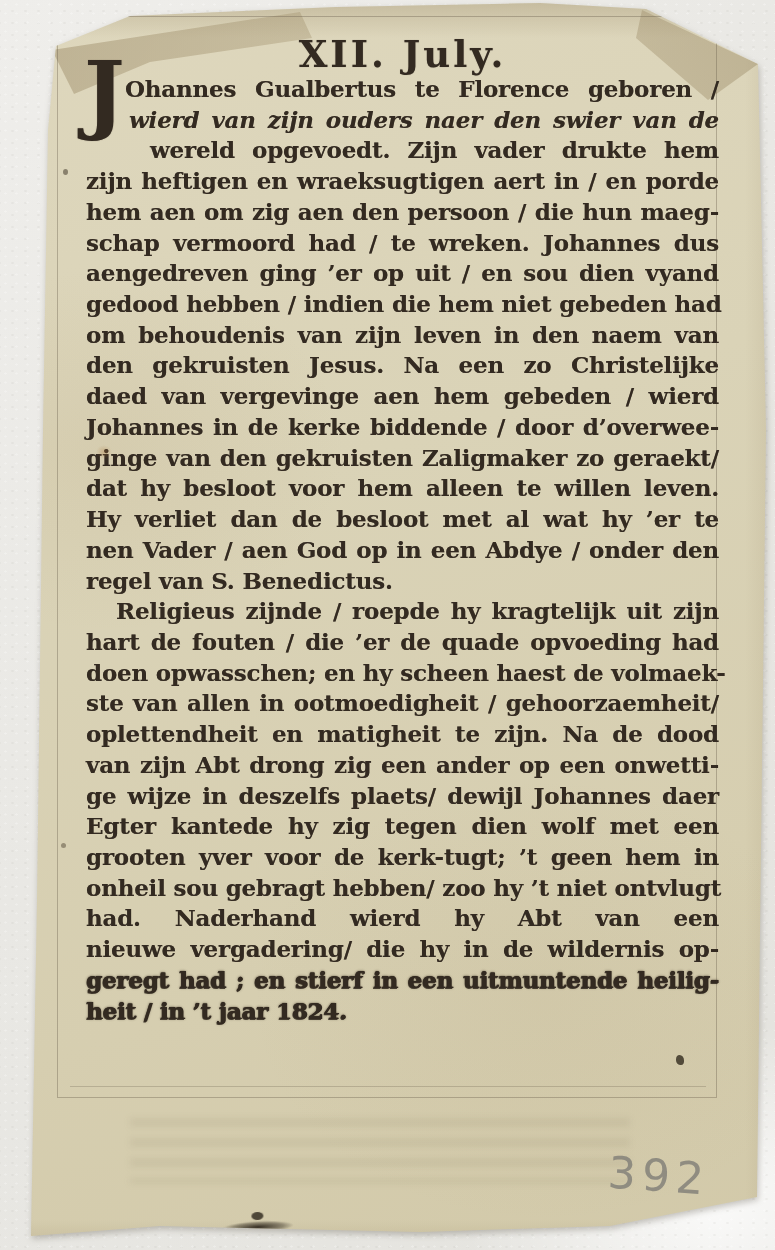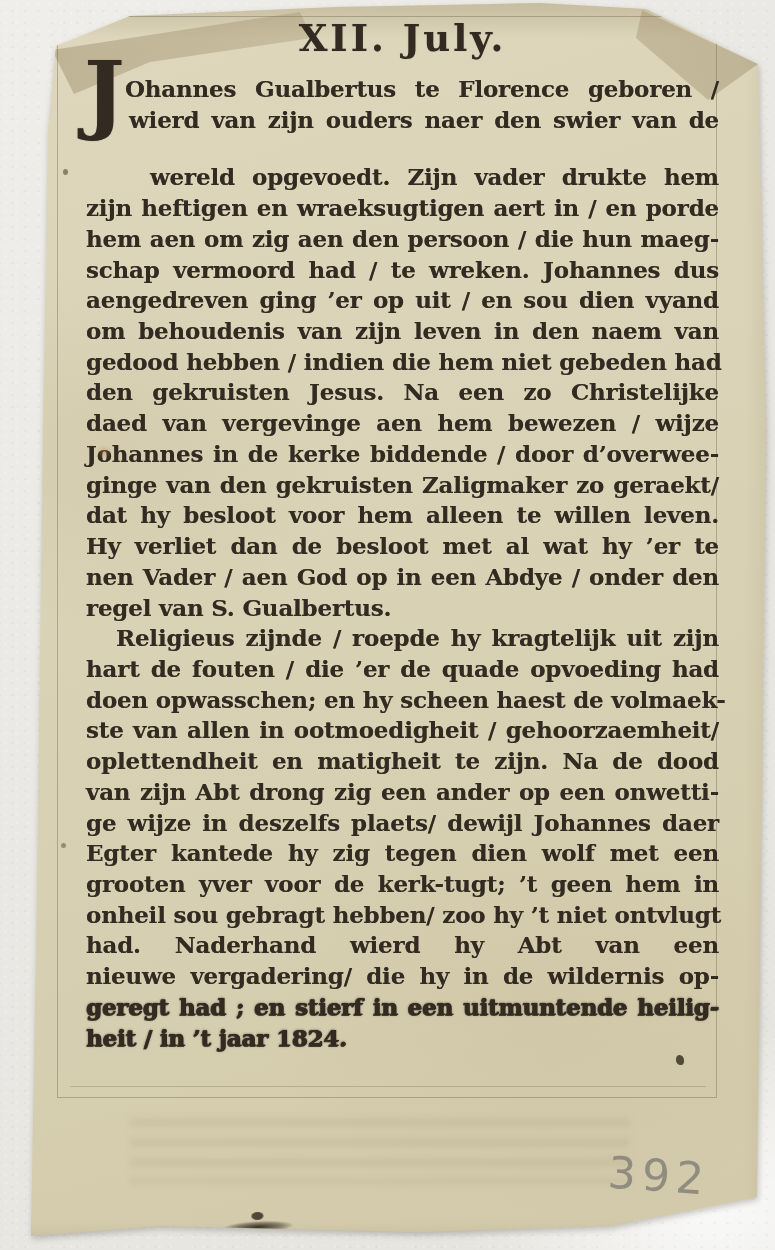--- a/index.html
+++ b/index.html
@@ -69,38 +69,38 @@
     position:absolute;left:57px;top:16px;width:660px;height:1082px;
     border:1.5px solid var(--rule);
     pointer-events:none;
   }
   .rule-inner-bottom{
     position:absolute;left:70px;top:1086px;width:636px;height:1px;
     background:rgba(105,95,75,.28);pointer-events:none;
   }
 
   .header{
-    position:absolute;left:86px;top:16px;width:633px;
+    position:absolute;left:86px;top:32px;width:633px;
     text-align:center;font-size:37px;font-weight:700;color:var(--ink);
     letter-spacing:3px;
     text-shadow:0 0 1px rgba(51,42,33,.35);
   }
 
   .textblock{position:absolute;left:86px;top:74px;width:633px;color:var(--ink);}
   .ln{
     position:relative;height:30.72px;line-height:30.72px;
     font-size:23px;font-weight:700;letter-spacing:-0.2px;
     text-align:justify;text-align-last:justify;
     white-space:nowrap;
     text-shadow:0 0 0.6px rgba(51,42,33,.55);
   }
   .ln.end{text-align-last:left;}
   .ln.i1{padding-left:39px;}
-  .ln.i2{padding-left:43px;}
-  .ln.i3{padding-left:64px;margin-top:27px;}
+  .ln.i2{padding-left:43px;font-style:italic;}
+  .ln.i3{padding-left:64px;}
   .ln.pind{padding-left:30px;}
   .ln.bleed{
     text-shadow:0.7px 0 0 var(--ink), -0.5px 0.5px 0 rgba(51,42,33,.85), 0 0 2.2px rgba(48,38,24,.9);
   }
   .dropcap{
     position:absolute;left:84px;top:50px;
     font-size:86px;line-height:1;font-weight:700;color:var(--ink);
     text-shadow:0 0 1px rgba(51,42,33,.5);
   }
 
@@ -153,30 +153,30 @@
 
       <div class="textblock">
         <div>
           <div class="ln i1">Ohannes Gualbertus te Florence geboren /</div>
           <div class="ln i2">wierd van zijn ouders naer den swier van de</div>
           <div class="ln i3">wereld opgevoedt.  Zijn vader drukte hem</div>
           <div class="ln">zijn heftigen en wraeksugtigen aert in / en porde</div>
           <div class="ln">hem aen om zig aen den persoon / die hun maeg-</div>
           <div class="ln">schap vermoord had / te wreken.  Johannes dus</div>
           <div class="ln">aengedreven ging ’er op uit / en sou dien vyand</div>
+          <div class="ln">gedood hebben / indien die hem niet gebeden had</div>
           <div class="ln">om behoudenis van zijn leven in den naem van</div>
-          <div class="ln">gedood hebben / indien die hem niet gebeden had</div>
           <div class="ln">den gekruisten Jesus.  Na een zo Christelijke</div>
-          <div class="ln">daed van vergevinge aen hem bewezen / wijze</div>
+          <div class="ln">daed van vergevinge aen hem gebeden / wierd</div>
           <div class="ln">Johannes in de kerke biddende / door d’overwee-</div>
           <div class="ln">ginge van den gekruisten Zaligmaker zo geraekt/</div>
           <div class="ln">dat hy besloot voor hem alleen te willen leven.</div>
           <div class="ln">Hy verliet dan de besloot met al wat hy ’er te</div>
           <div class="ln">nen Vader / aen God op in een Abdye / onder den</div>
-          <div class="ln end">regel van S. Gualbertus.</div>
+          <div class="ln end">regel van S. Benedictus.</div>
         </div>
         <div>
           <div class="ln pind">Religieus zijnde / roepde hy kragtelijk uit zijn</div>
           <div class="ln">hart de fouten / die ’er de quade opvoeding had</div>
           <div class="ln">doen opwasschen; en hy scheen haest de volmaek-</div>
           <div class="ln">ste van allen in ootmoedigheit / gehoorzaemheit/</div>
           <div class="ln">oplettendheit en matigheit te zijn.  Na de dood</div>
           <div class="ln">van zijn Abt drong zig een ander op een onwetti-</div>
           <div class="ln">ge wijze in deszelfs plaets/ dewijl Johannes daer</div>
           <div class="ln">Egter kantede hy zig tegen dien wolf met een</div>

